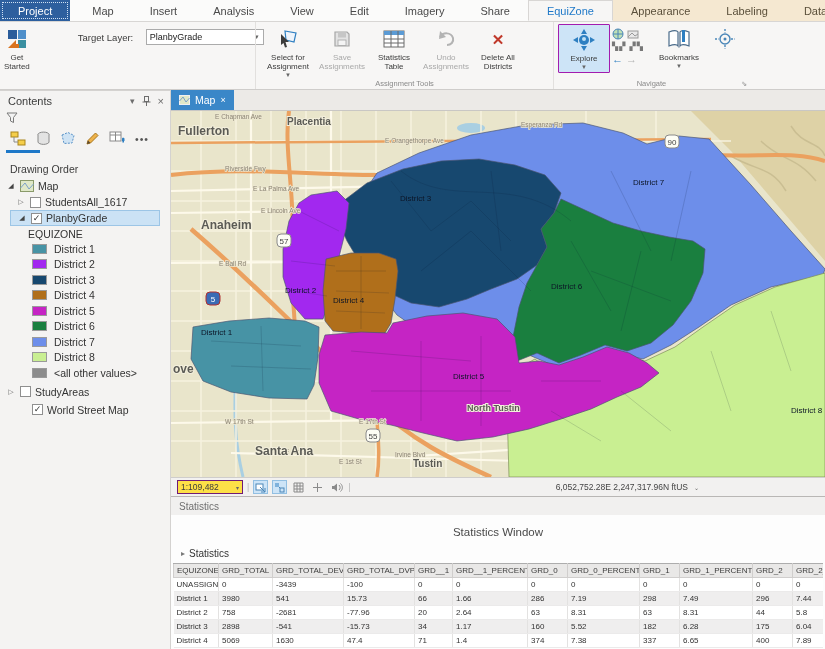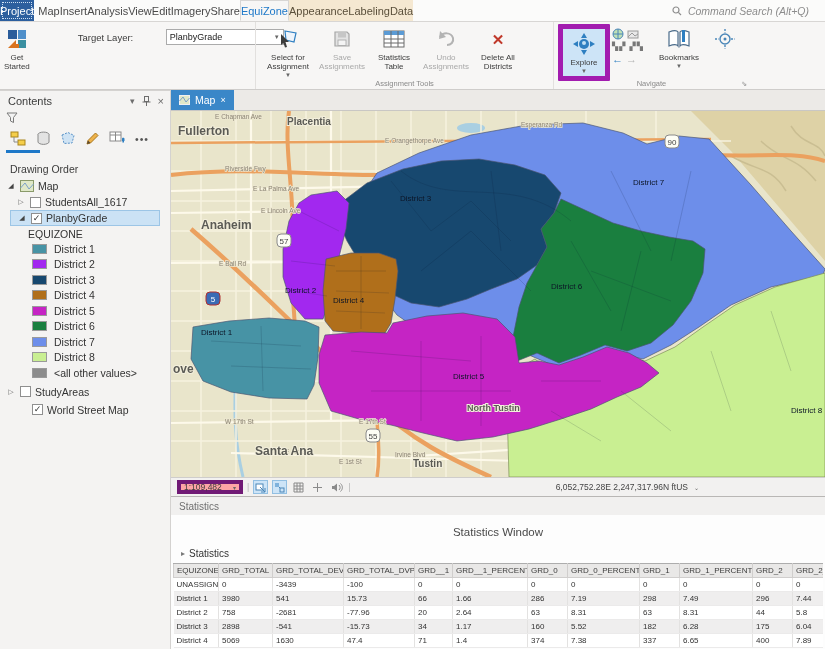--- a/index.html
+++ b/index.html
@@ -2,42 +2,42 @@
 <html><head>
 <meta charset="utf-8">
 <style>
   * { box-sizing: border-box; margin: 0; padding: 0; }
   html,body { width:825px; height:649px; overflow:hidden; background:#fff;
     font-family:"Liberation Sans", sans-serif; color:#333; }
 
   
   .tabbar { position:absolute; left:0; top:0; right:0; height:22px; background:#fbfbfa;
     border-bottom:1px solid #d8d6d4; display:flex; align-items:stretch; font-size:11px; }
-  .tab { padding:0 0; display:flex; align-items:center; color:#4a4a4a; cursor:default; white-space:nowrap; }
+  .tab { padding:0 18px; display:flex; align-items:center; color:#4a4a4a; cursor:default; white-space:nowrap; }
   .tab.project { background:#2d5f9e; color:#fff; margin-right:4px; outline:1px dotted #cfe0f2; outline-offset:-3px; }
   .tab.active { color:#1e78c8; background:#f7f6f5; border:1px solid #d8d6d4; border-bottom:1px solid #f7f6f5; }
   .tab.contextual { background:#f5e8d1; color:#5a4f3a; }
   .cmd-search { margin-left:auto; display:flex; align-items:center; gap:6px; padding-right:16px;
     color:#8d8d8d; font-style:italic; font-size:10.5px; }
 
   
   .ribbon { position:absolute; left:0; top:22px; right:0; height:68px; background:#f7f6f5;
     border-bottom:1px solid #cfcdcb; display:flex; }
   .rgroup { position:relative; display:flex; align-items:flex-start; padding:2px 4px 12px 4px; }
   .rgroup + .rgroup { border-left:1px solid #e2e0de; }
   .grouplabel { position:absolute; left:0; right:0; bottom:1px; text-align:center; font-size:7.5px; color:#8a8a8a; }
   .launcher { position:absolute; right:2px; bottom:1px; font-size:7px; color:#8a8a8a; }
   .rbtn { width:52px; display:flex; flex-direction:column; align-items:center; text-align:center;
     font-size:8px; line-height:9px; color:#3b3b3b; white-space:pre-line; padding-top:3px; }
   .rbtn .ic { width:24px; height:24px; display:flex; align-items:center; justify-content:center; margin-bottom:2px; }
   .rbtn.disabled { color:#a9a9a9; }
-  .rbtn.highlight { background:#cde4f7; border:5px solid #a21caf; border-radius:1px; }
+  .rbtn.highlight { background:#cde4f7; border:1px solid #a21caf; border-radius:1px; }
   .caret { font-size:6px; color:#666; }
   .fields { display:flex; flex-direction:column; gap:5px; padding-top:5px; }
-  .frow { display:flex; align-items:center; gap:20px; font-size:9.5px; color:#3b3b3b;margin-left:48px; }
+  .frow { display:flex; align-items:center; gap:0; font-size:9.5px; color:#3b3b3b;margin-left:48px; }
   .frow .flabel { width:68px; }
   .select { width:118px; height:16px; background:#fff; border:1px solid #ababab; font-size:9px;
     display:flex; align-items:center; padding:0 3px; justify-content:space-between; color:#222; }
   .xred { color:#c0392b; font-size:15px; font-weight:bold; line-height:15px; }
   .navcluster { display:flex; flex-direction:column; gap:2px; padding:4px 2px 0 2px; width:42px; }
   .navrow { display:flex; gap:3px; align-items:center; justify-content:flex-start; font-size:8px; color:#777; }
 
   
   .contents { position:absolute; left:0; top:90px; width:171px; bottom:0; background:#f4f3f2;
     border-right:1px solid #d4d2d0; border-top:1px solid #d4d2d0; font-size:10.5px; }
@@ -62,21 +62,21 @@
   
   .doc { position:absolute; left:171px; top:90px; right:0; bottom:0; }
   .maptabs { height:21px; background:#eceae7; border-bottom:1px solid #c9c7c4; display:flex; align-items:stretch; }
   .maptab { display:flex; align-items:center; gap:5px; padding:0 8px; background:#3a87c8; color:#fff; font-size:10.5px; }
   .maptab .x { font-size:9px; }
   .mapcanvas { position:absolute; left:0; top:21px; width:654px; height:366px; overflow:hidden; background:#e9e5cb; }
 
   
   .mapstatus { position:absolute; left:0; top:387px; right:0; height:19px; background:#f2f1f0;
     border-top:1px solid #cfcdcb; display:flex; align-items:center; font-size:8.5px; color:#3c3c3c; gap:4px; padding:0 6px; }
-  .scalebox { width:66px; height:14px; background:#fca5a5; border:4px solid #701a75; display:flex;
+  .scalebox { width:66px; height:14px; background:#fde047; border:1px solid #701a75; display:flex;
     align-items:center; justify-content:space-between; padding:0 3px; }
   .stico { width:15px; height:14px; display:flex; align-items:center; justify-content:center; }
   .stico.on { background:#cde4f7; border:1px solid #92bfe2; }
   .coords { margin-left:auto; margin-right:120px; display:flex; gap:6px; align-items:center; color:#444; }
 
   
   .stats { position:absolute; left:0; top:406px; right:0; bottom:0; background:#fdfdfd; border-top:1px solid #b9b7b5; }
   .stats-title { height:18px; background:#f1f0ef; display:flex; align-items:center; padding-left:8px;
     color:#6f6f6f; font-size:10px; }
   .stats-window { text-align:center; margin-top:11px; font-size:11.5px; color:#4a4a4a; }

